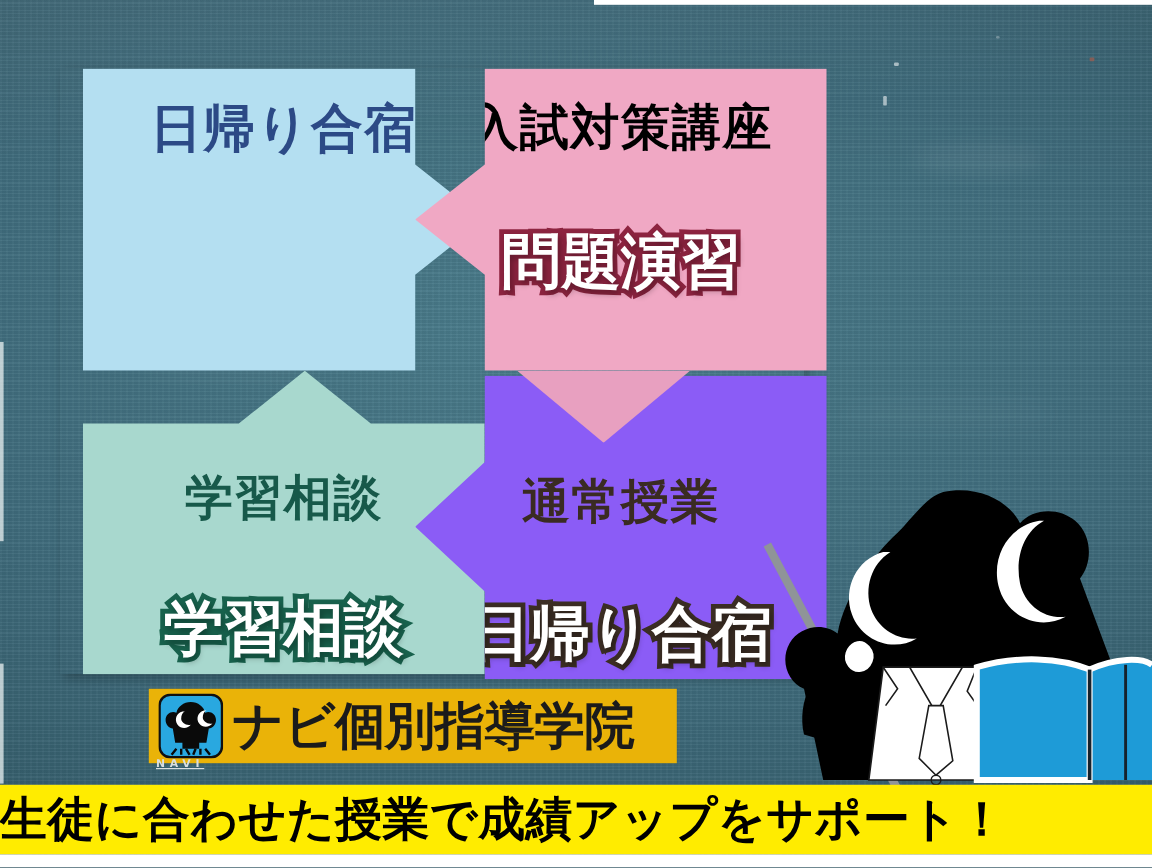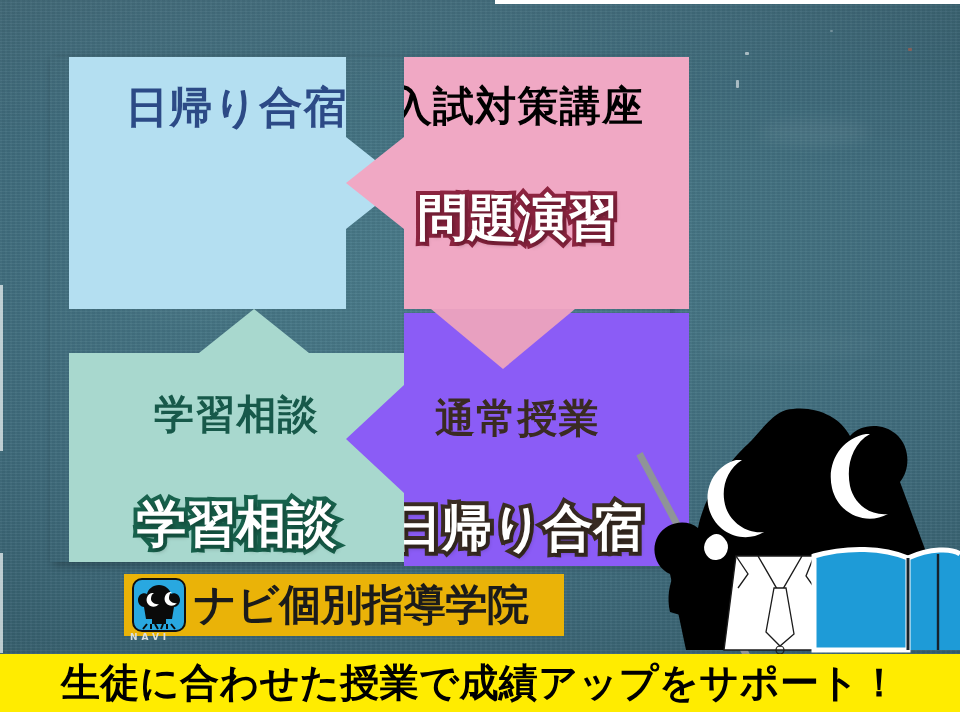--- a/index.html
+++ b/index.html
@@ -124,26 +124,27 @@
   .logo-mark{position:relative;width:54px;height:54px;flex:0 0 auto;}
   .logo-text{
     font-family:"DejaVu Sans","Liberation Sans",sans-serif;
     font-weight:700;font-size:42px;color:#1b1b1b;margin-left:8px;letter-spacing:-.01em;
     white-space:nowrap;line-height:1;
   }
   .logo-sub{
     position:absolute;left:130px;top:632px;width:62px;
     font-size:9px;letter-spacing:4px;color:#d8dee0;font-weight:700;
     font-family:"DejaVu Sans","Liberation Sans",sans-serif;
+    text-decoration:underline;
   }
 
   
   .banner{
     position:absolute;left:0;top:654px;width:960px;height:58px;background:#ffec00;
-    display:flex;align-items:center;justify-content:center;
+    display:flex;align-items:center;
   }
   .banner-text{
     font-family:"DejaVu Sans","Liberation Sans",sans-serif;
     font-weight:700;font-size:39px;color:#000000;white-space:nowrap;letter-spacing:.01em;
   }
   .banner-under{position:absolute;left:0;top:712px;width:960px;height:11px;background:#ffffff;}
 </style>
 </head>
 <body>
 

